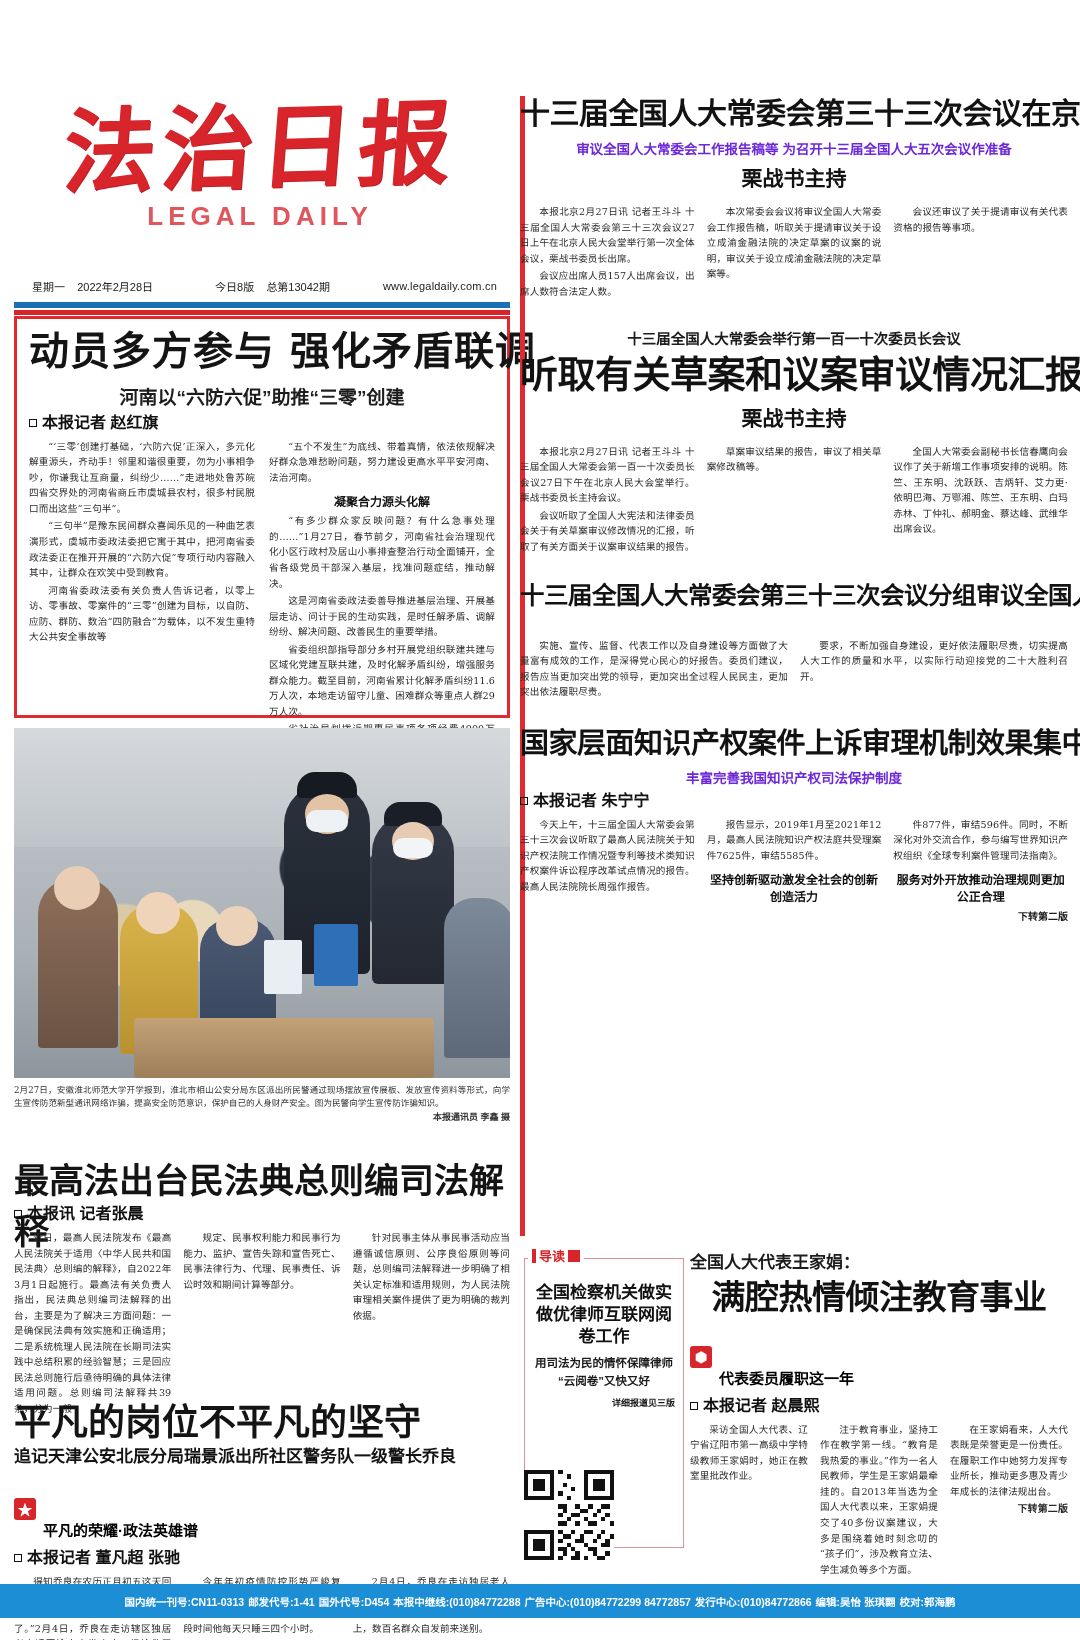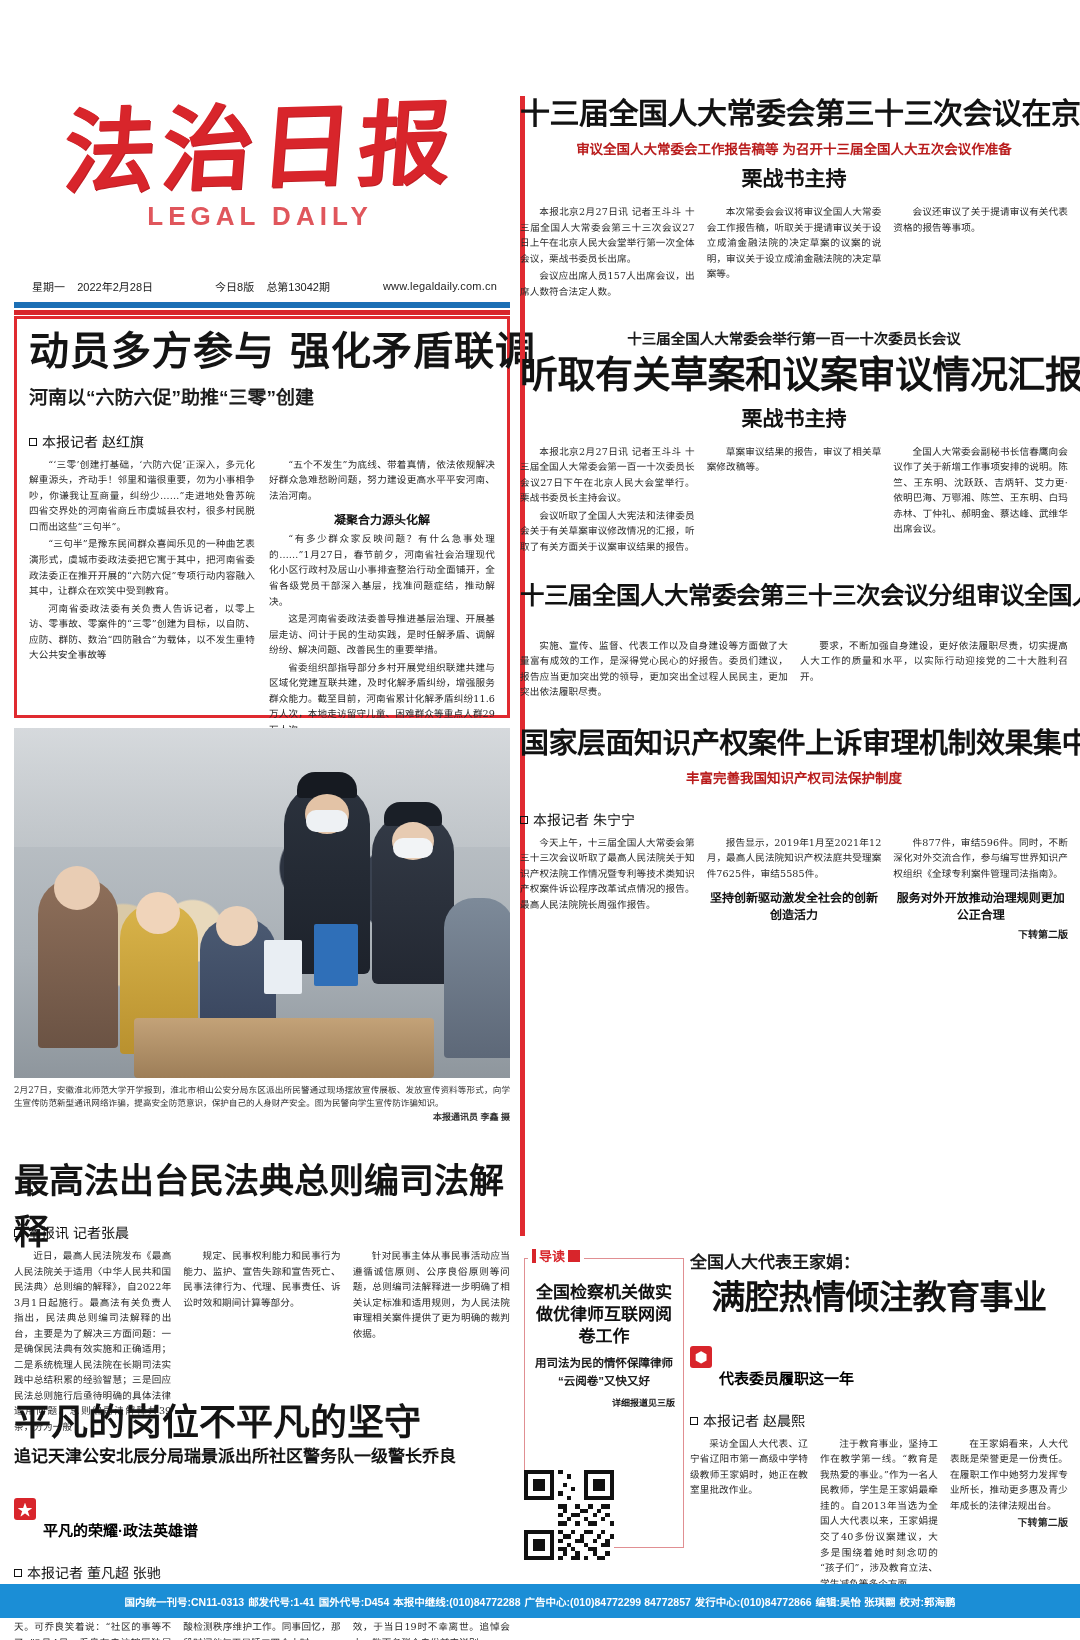--- a/index.html
+++ b/index.html
@@ -43,25 +43,25 @@
     position:absolute; left:14px; top:316px; width:496px; height:402px;
     border:3px solid #e02a30; padding:10px 12px 8px 12px; background:#fff;
   }
   .lead-h1 {
     font-family:"DejaVu Sans", sans-serif; font-weight:700;
     font-size:40px; letter-spacing:1px; text-align:center; color:#141414;
     line-height:1.12; white-space:nowrap;
   }
   .lead-sub {
     font-family:"Liberation Sans", sans-serif; font-weight:700;
-    font-size:19px; margin-top:8px; color:#1d1d1d;
+    font-size:19px; text-align:center; margin-top:8px; color:#1d1d1d;
   }
   .byline {
-    font-family:"Liberation Sans", sans-serif; font-size:14px;
-    font-weight:400; margin:22px 0 6px 0; color:#111;
+    font-family:"Liberation Sans", sans-serif; font-size:16px;
+    font-weight:700; margin:0 0 6px 0; color:#111;
   }
   .byline .sq { display:inline-block; width:8px; height:8px; border:1.3px solid #111; margin-right:5px; vertical-align:1px;}
   .lead-cols { display:flex; gap:14px; margin-top:2px; }
   .lead-col { flex:1; }
   .bodytext {
     font-size:9.6px; line-height:1.62; text-align:justify; color:#2a2a2a;
     font-family:"DejaVu Serif", serif; letter-spacing:.1px;
   }
   .bodytext p { text-indent:2em; margin-bottom:2px; }
   .subhead-c {
@@ -101,21 +101,21 @@
 
   
   .right { position:absolute; left:520px; top:96px; width:548px; }
   .h1-r {
     font-family:"DejaVu Serif", serif; font-weight:700; font-size:31px;
     text-align:center; line-height:1.2; color:#121212; white-space:nowrap;
     letter-spacing:-0.5px;
   }
   .h1-r-sub {
     font-family:"Liberation Sans", sans-serif; font-weight:700; font-size:13.5px;
-    text-align:center; margin-top:6px; color:#b91c1c;
+    text-align:center; margin-top:6px; color:#6d28d9;
   }
   .h1-r-sub2 {
     font-family:"DejaVu Serif", serif; font-weight:700; font-size:21px;
     text-align:center; margin-top:4px; color:#121212;
   }
   .kicker {
     font-family:"Liberation Sans", sans-serif; font-weight:700; font-size:14.5px;
     text-align:center; color:#1c1c1c;
   }
   .rbar { position:absolute; left:520px; width:5px; background:#e02a30; }

